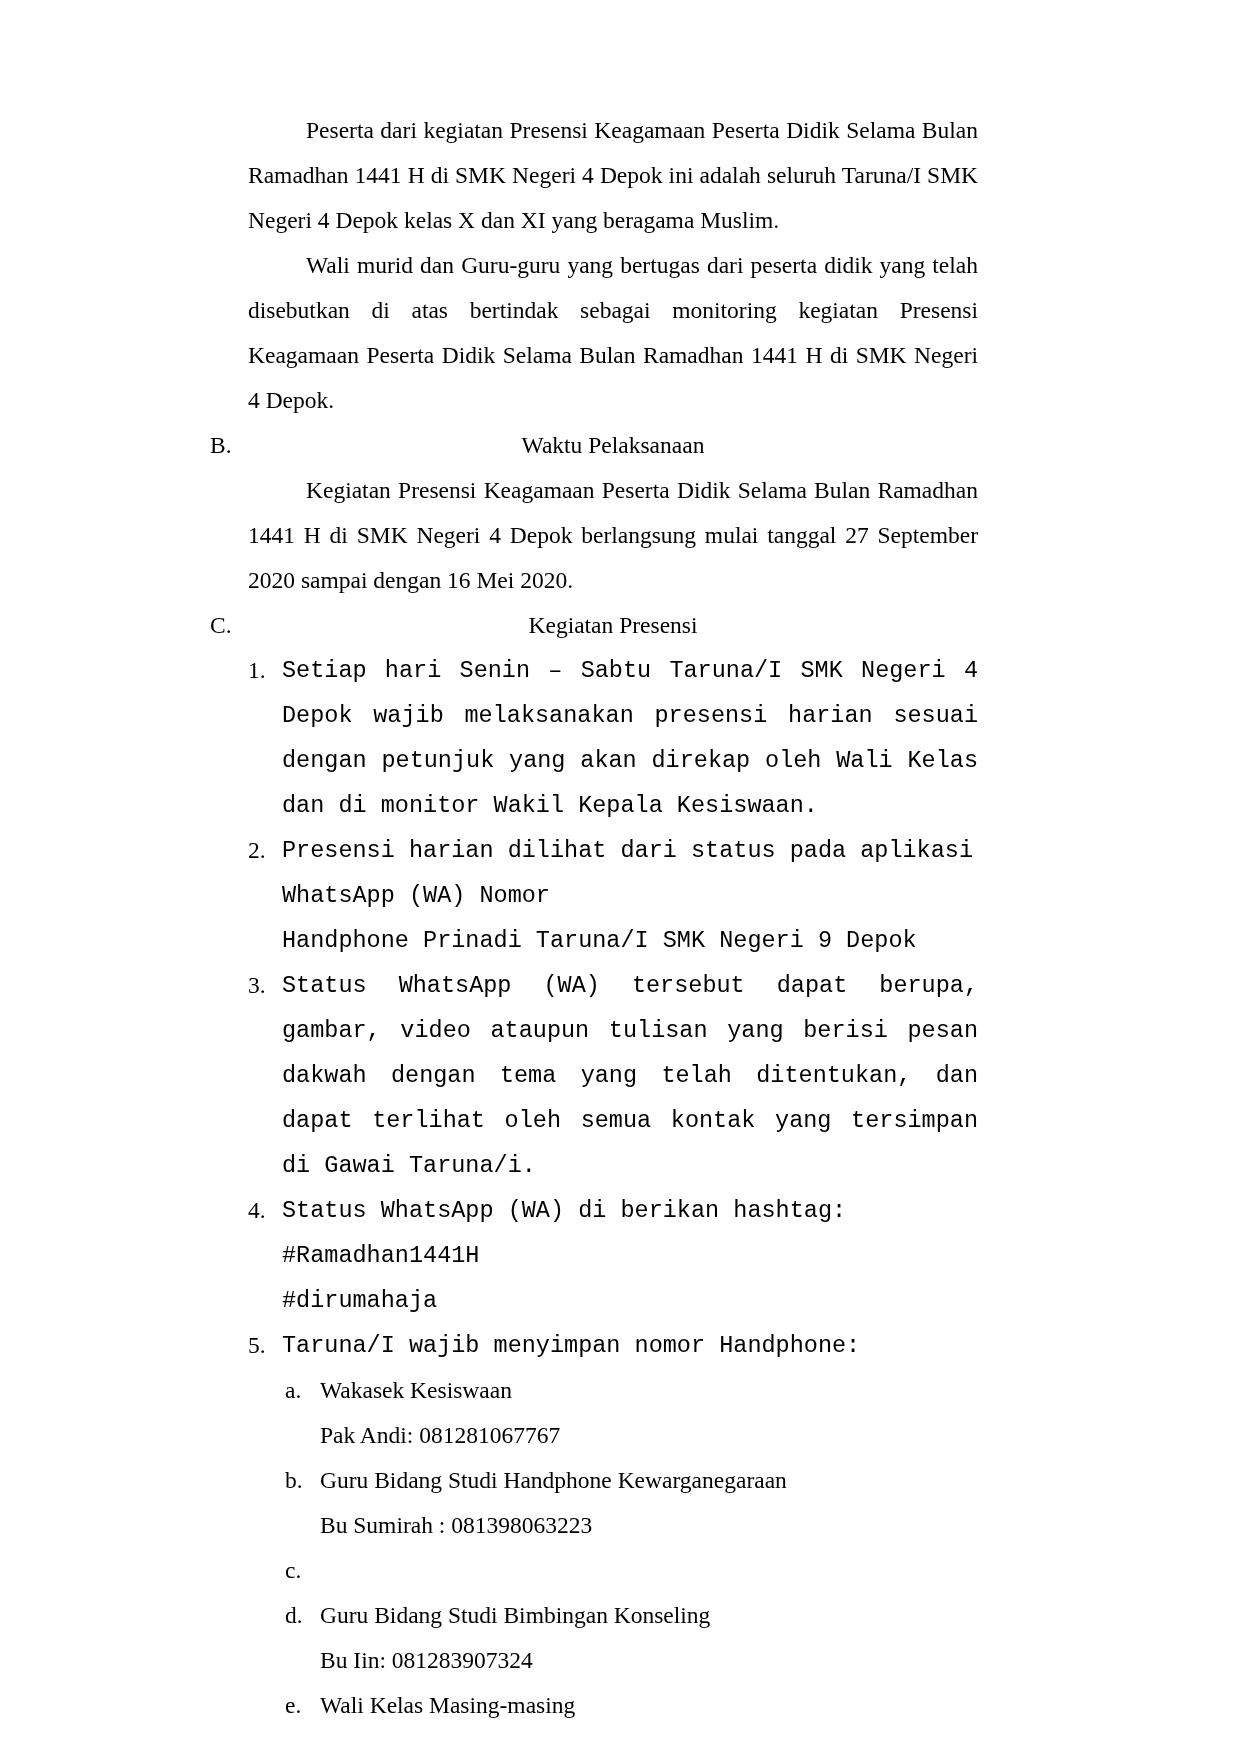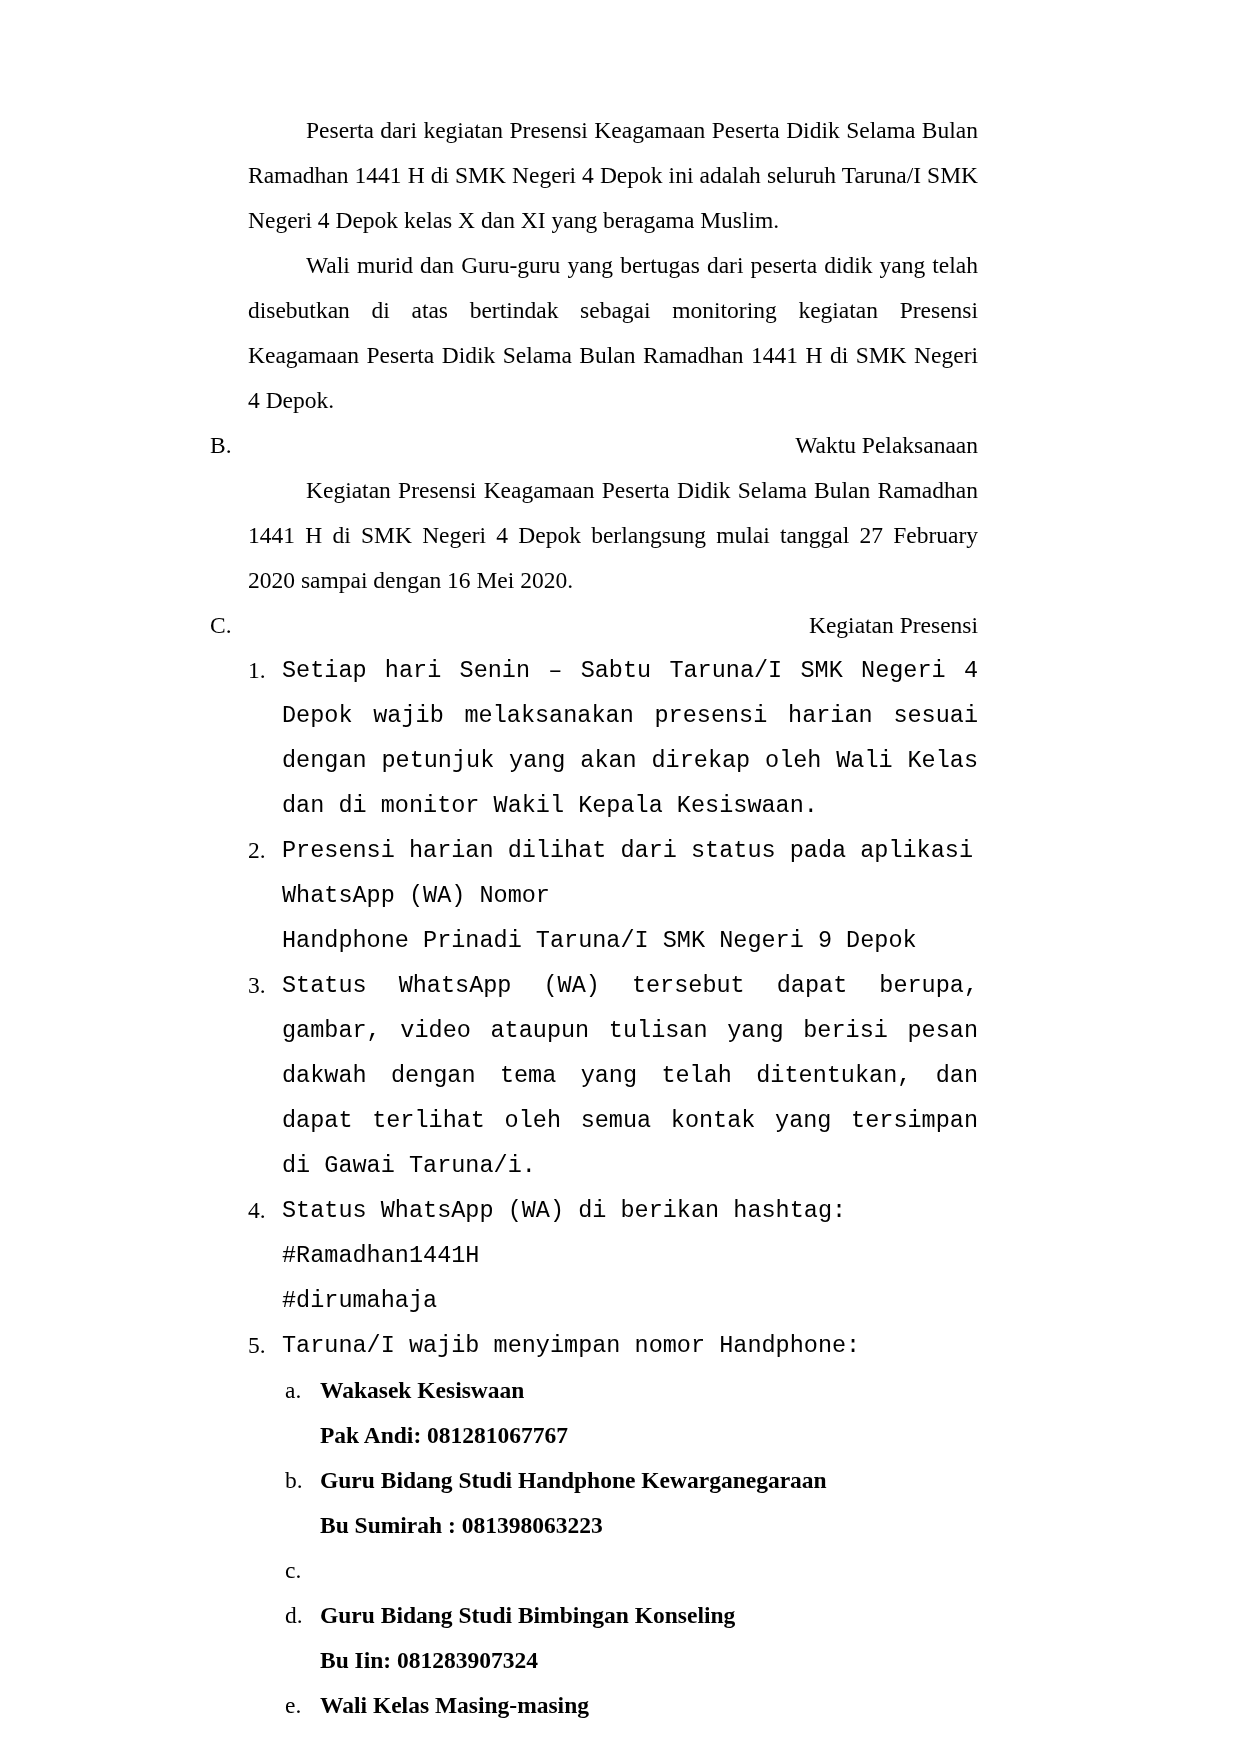--- a/index.html
+++ b/index.html
@@ -48,21 +48,21 @@
     font-size: 23.5px;
     line-height: 45px;
     margin: 0;
   }
   .lvl1 .marker {
     width: 38px;
     flex: 0 0 38px;
   }
   .lvl1 .body {
     flex: 1 1 auto;
-    text-align: right;
+    text-align: center;
   }
 
   
   .lvl2 {
     display: flex;
     font-size: 23.5px;
     line-height: 45px;
     margin: 0;
     padding-left: 38px;
   }
@@ -100,39 +100,38 @@
   
   .cont {
     display: block;
   }
   .tag-indent {
     display: block;
     padding-left: 8px;
   }
   .sub-line {
     display: block;
-    font-weight: bold;
   }
 </style>
 </head>
 <body>
 
 <div class="page">
   <div class="content">
 
     <p class="para">Peserta dari kegiatan Presensi Keagamaan Peserta Didik Selama Bulan Ramadhan 1441 H di SMK Negeri 4 Depok ini adalah seluruh Taruna/I SMK Negeri 4 Depok kelas X dan XI yang beragama Muslim.</p>
 
     <p class="para">Wali murid dan Guru-guru yang bertugas dari peserta didik yang telah disebutkan di atas bertindak sebagai monitoring kegiatan Presensi Keagamaan Peserta Didik Selama Bulan Ramadhan 1441 H di SMK Negeri 4 Depok.</p>
 
     <div class="lvl1">
       <span class="marker">B.</span>
       <span class="body">Waktu Pelaksanaan</span>
     </div>
 
-    <p class="para">Kegiatan Presensi Keagamaan Peserta Didik Selama Bulan Ramadhan 1441 H di SMK Negeri 4 Depok berlangsung mulai tanggal 27 February 2020 sampai dengan 16 Mei 2020.</p>
+    <p class="para">Kegiatan Presensi Keagamaan Peserta Didik Selama Bulan Ramadhan 1441 H di SMK Negeri 4 Depok berlangsung mulai tanggal 27 September 2020 sampai dengan 16 Mei 2020.</p>
 
     <div class="lvl1">
       <span class="marker">C.</span>
       <span class="body">Kegiatan Presensi</span>
     </div>
 
     <div class="lvl2">
       <span class="marker">1.</span>
       <span class="body">Setiap hari Senin – Sabtu Taruna/I SMK Negeri 4 Depok wajib melaksanakan presensi harian sesuai dengan petunjuk yang akan direkap oleh Wali Kelas dan di monitor Wakil Kepala Kesiswaan.</span>
     </div>

